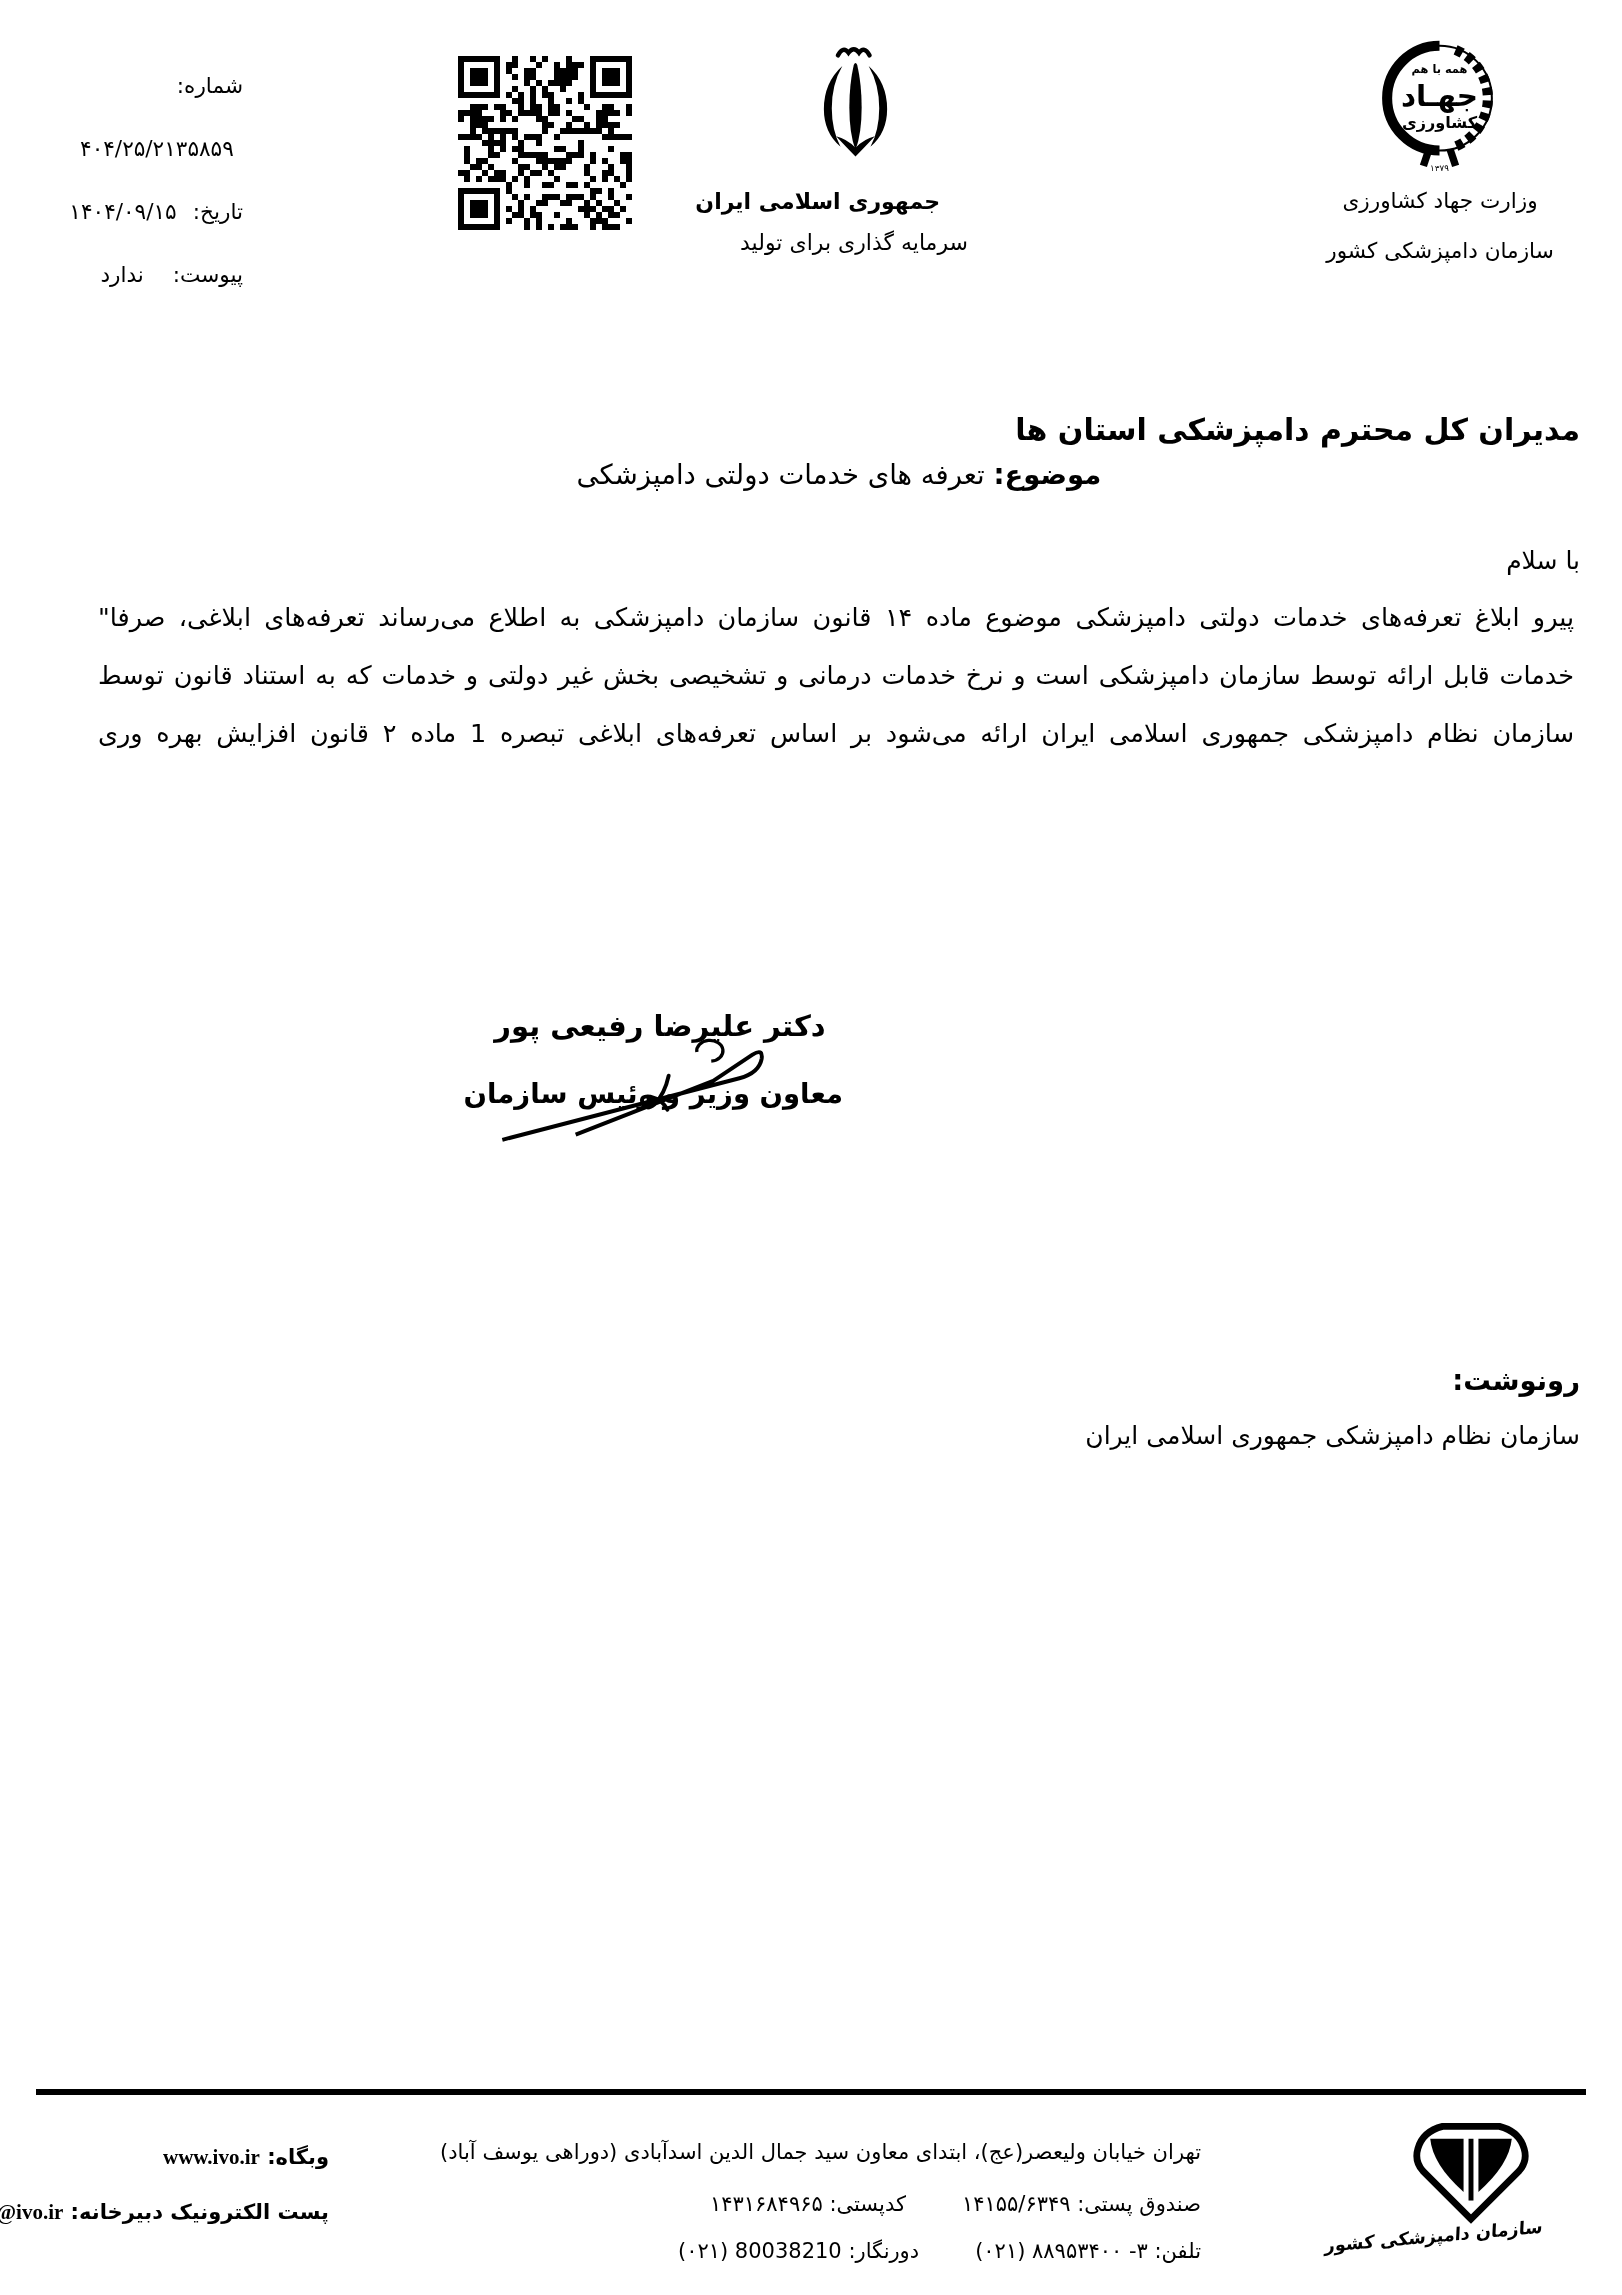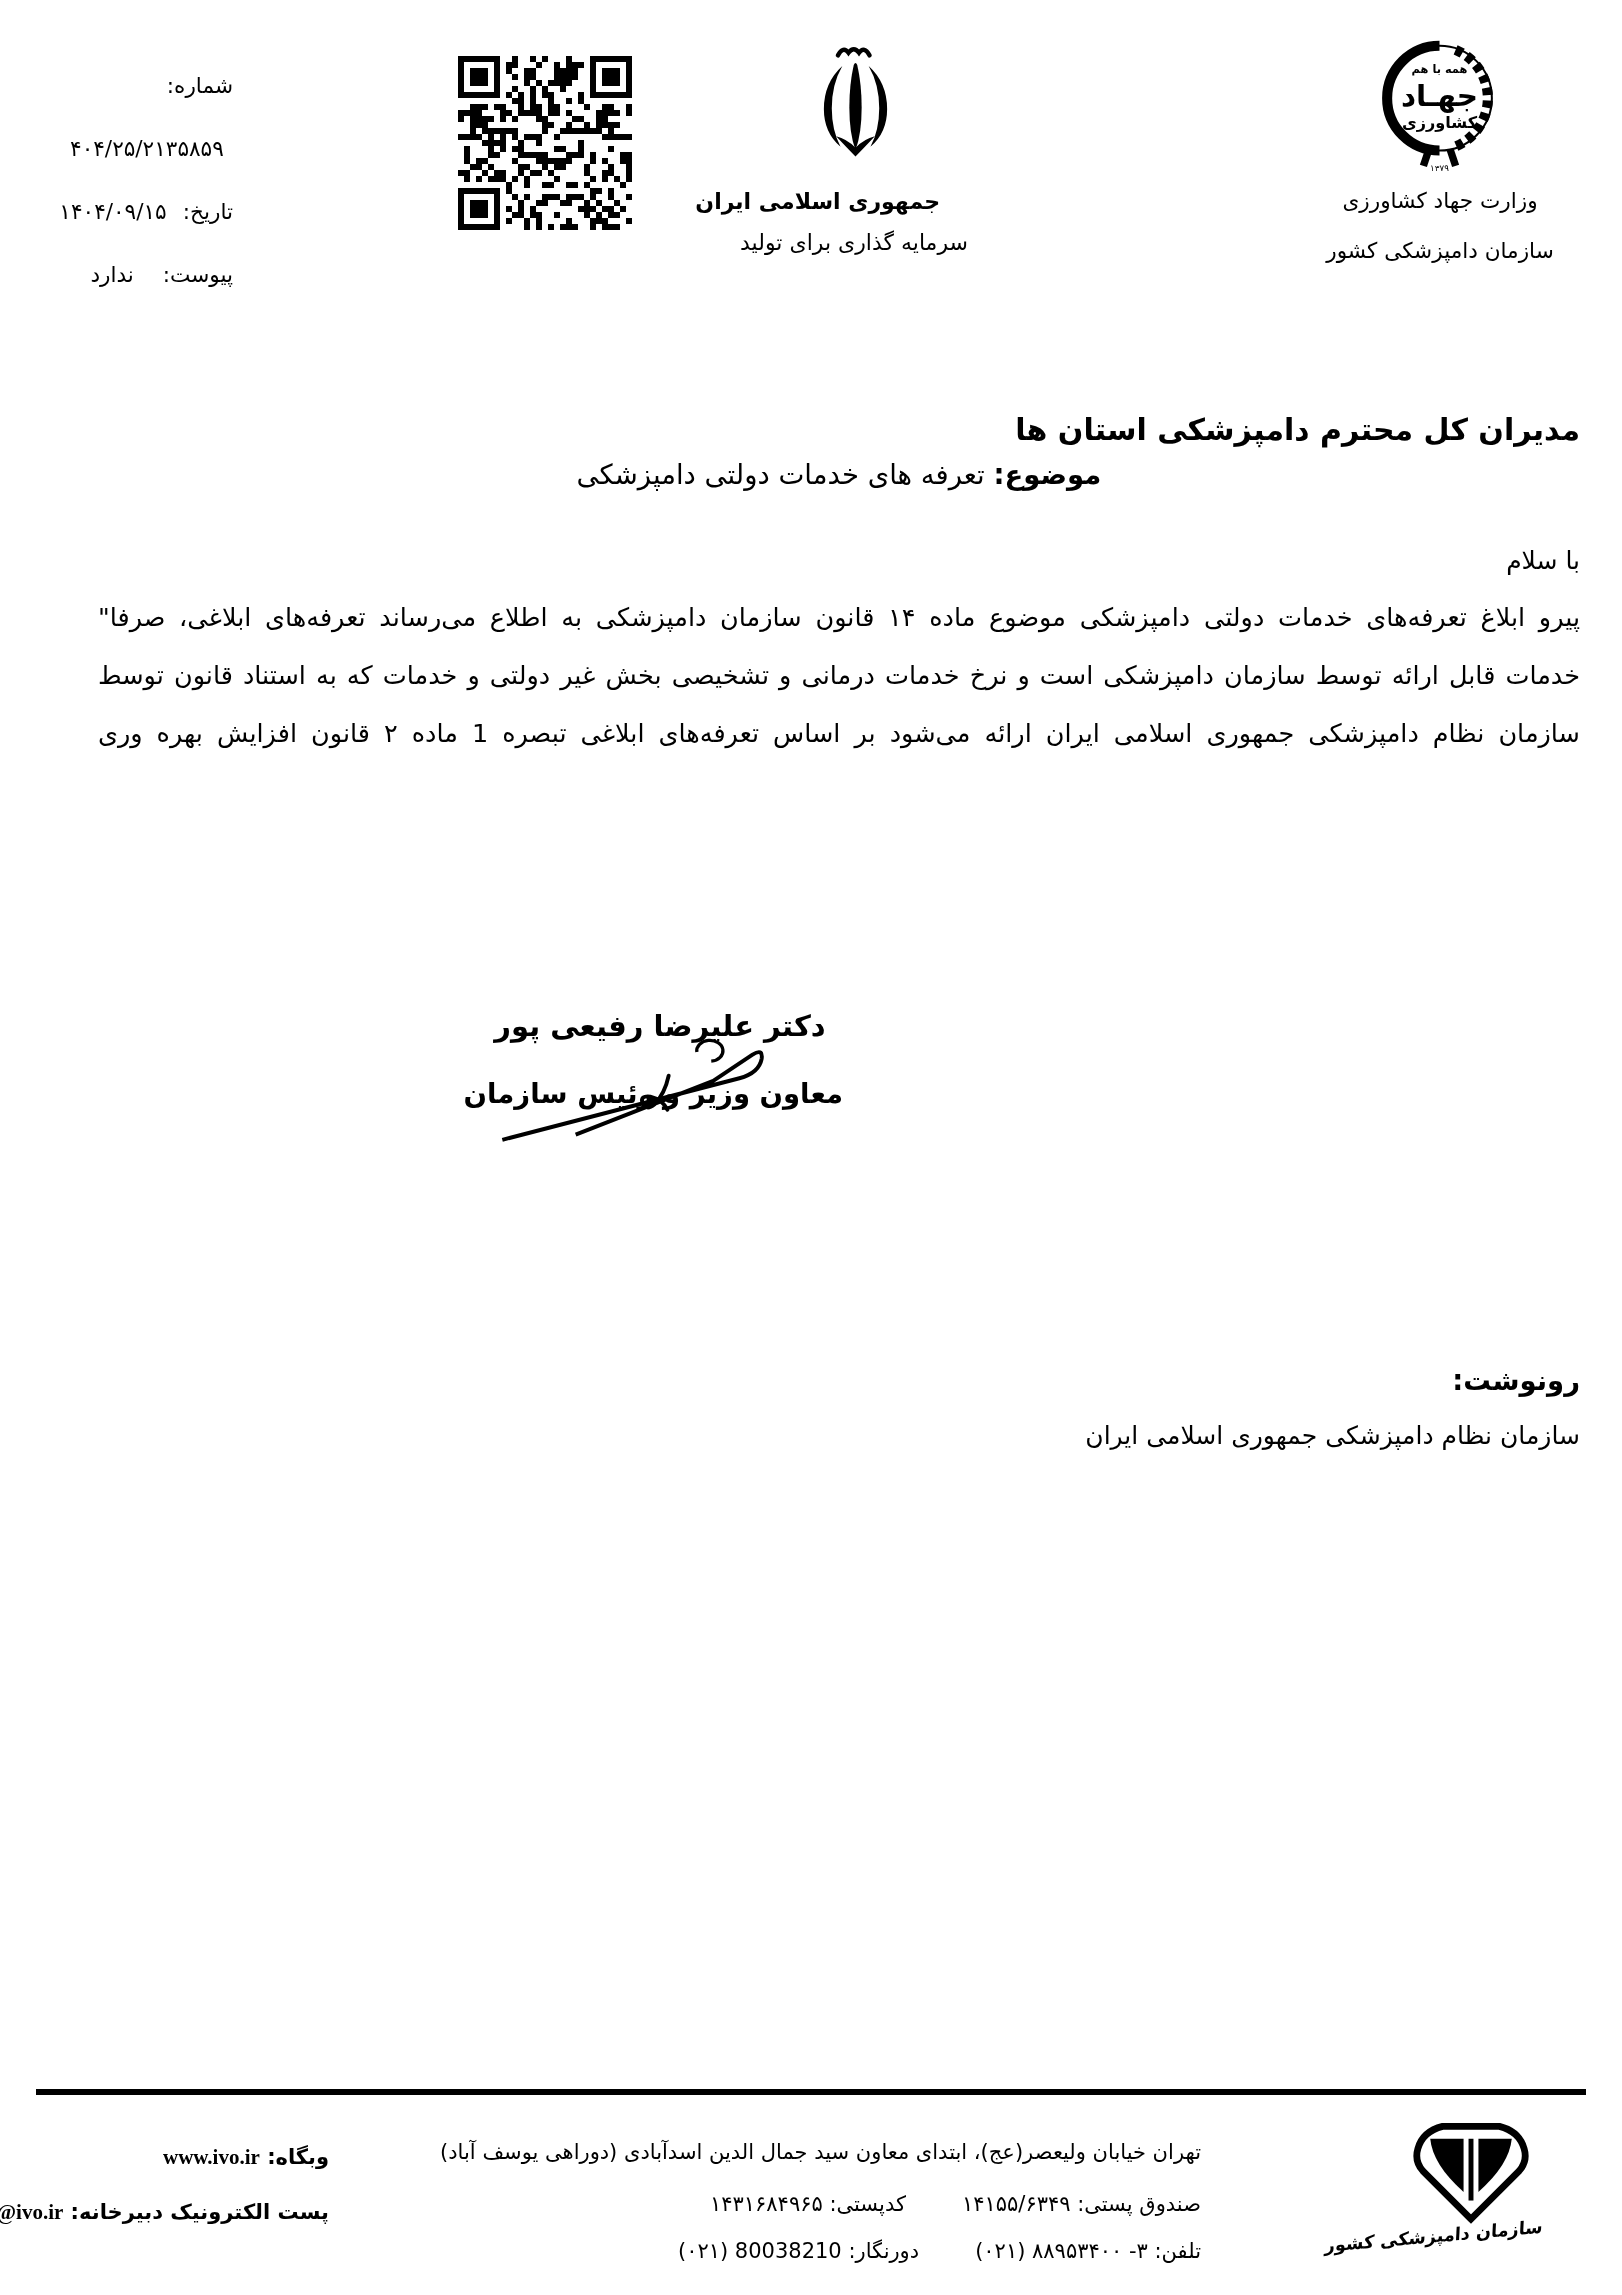--- a/index.html
+++ b/index.html
@@ -7,21 +7,21 @@
     position:relative;
     width:1622px;height:2295px;
     background:#ffffff;
     overflow:hidden;
     direction:rtl;
     font-family:"DejaVu Sans",sans-serif;
     color:#000;
   }
   
   .meta-block{
-    position:absolute;left:42px;top:54px;width:191px;
+    position:absolute;left:52px;top:54px;width:191px;
     text-align:right;font-size:21.6px;line-height:63px;
   }
   .meta-row .lbl{font-weight:400;}
   .meta-row .val{margin-right:9.2px;}
   .meta-row.attachment .val{margin-right:22px;}
 
   .qr{position:absolute;left:458px;top:56px;width:174px;height:174px;}
 
   .emblem-block{position:absolute;left:770px;top:44px;width:170px;text-align:center;}
   .emblem-block svg{display:block;margin:0 auto;}
@@ -32,21 +32,21 @@
   .agency-names{position:absolute;left:1322px;top:188px;width:236px;text-align:center;font-size:21.6px;}
   .agency-names .ministry{margin-bottom:25px;white-space:nowrap;}
   .agency-names .organization{white-space:nowrap;}
 
   
   .letter{position:absolute;right:42px;left:98px;top:0;}
   .recipient{position:absolute;right:0;top:412px;width:100%;text-align:right;font-size:30px;font-weight:700;white-space:nowrap;}
   .subject{position:absolute;right:0;top:458px;width:100%;text-align:center;font-size:27.5px;white-space:nowrap;}
   .subject .s-lbl{font-weight:700;}
   .salutation{position:absolute;right:0;top:546px;width:100%;text-align:right;font-size:25px;}
-  .body-par{position:absolute;right:0;left:0;top:588px;font-size:25.5px;}
+  .body-par{position:absolute;right:6px;left:0;top:588px;font-size:25.5px;}
   .body-line{height:58px;line-height:58px;text-align:justify;text-align-last:justify;white-space:nowrap;}
   .body-line.last{text-align:right;text-align-last:right;}
 
   .signature{position:absolute;left:477px;top:1009px;width:366px;text-align:center;}
   .sig-name{font-size:29px;font-weight:700;white-space:nowrap;}
   .sig-title{font-size:27.5px;font-weight:700;margin-top:34px;white-space:nowrap;}
   .sig-scribble{position:absolute;left:497px;top:1018px;width:308px;height:131px;pointer-events:none;}
 
   .cc-label{position:absolute;right:42px;top:1364px;font-size:27.5px;font-weight:700;}
   .cc-item{position:absolute;right:42px;top:1421px;font-size:25px;white-space:nowrap;}

